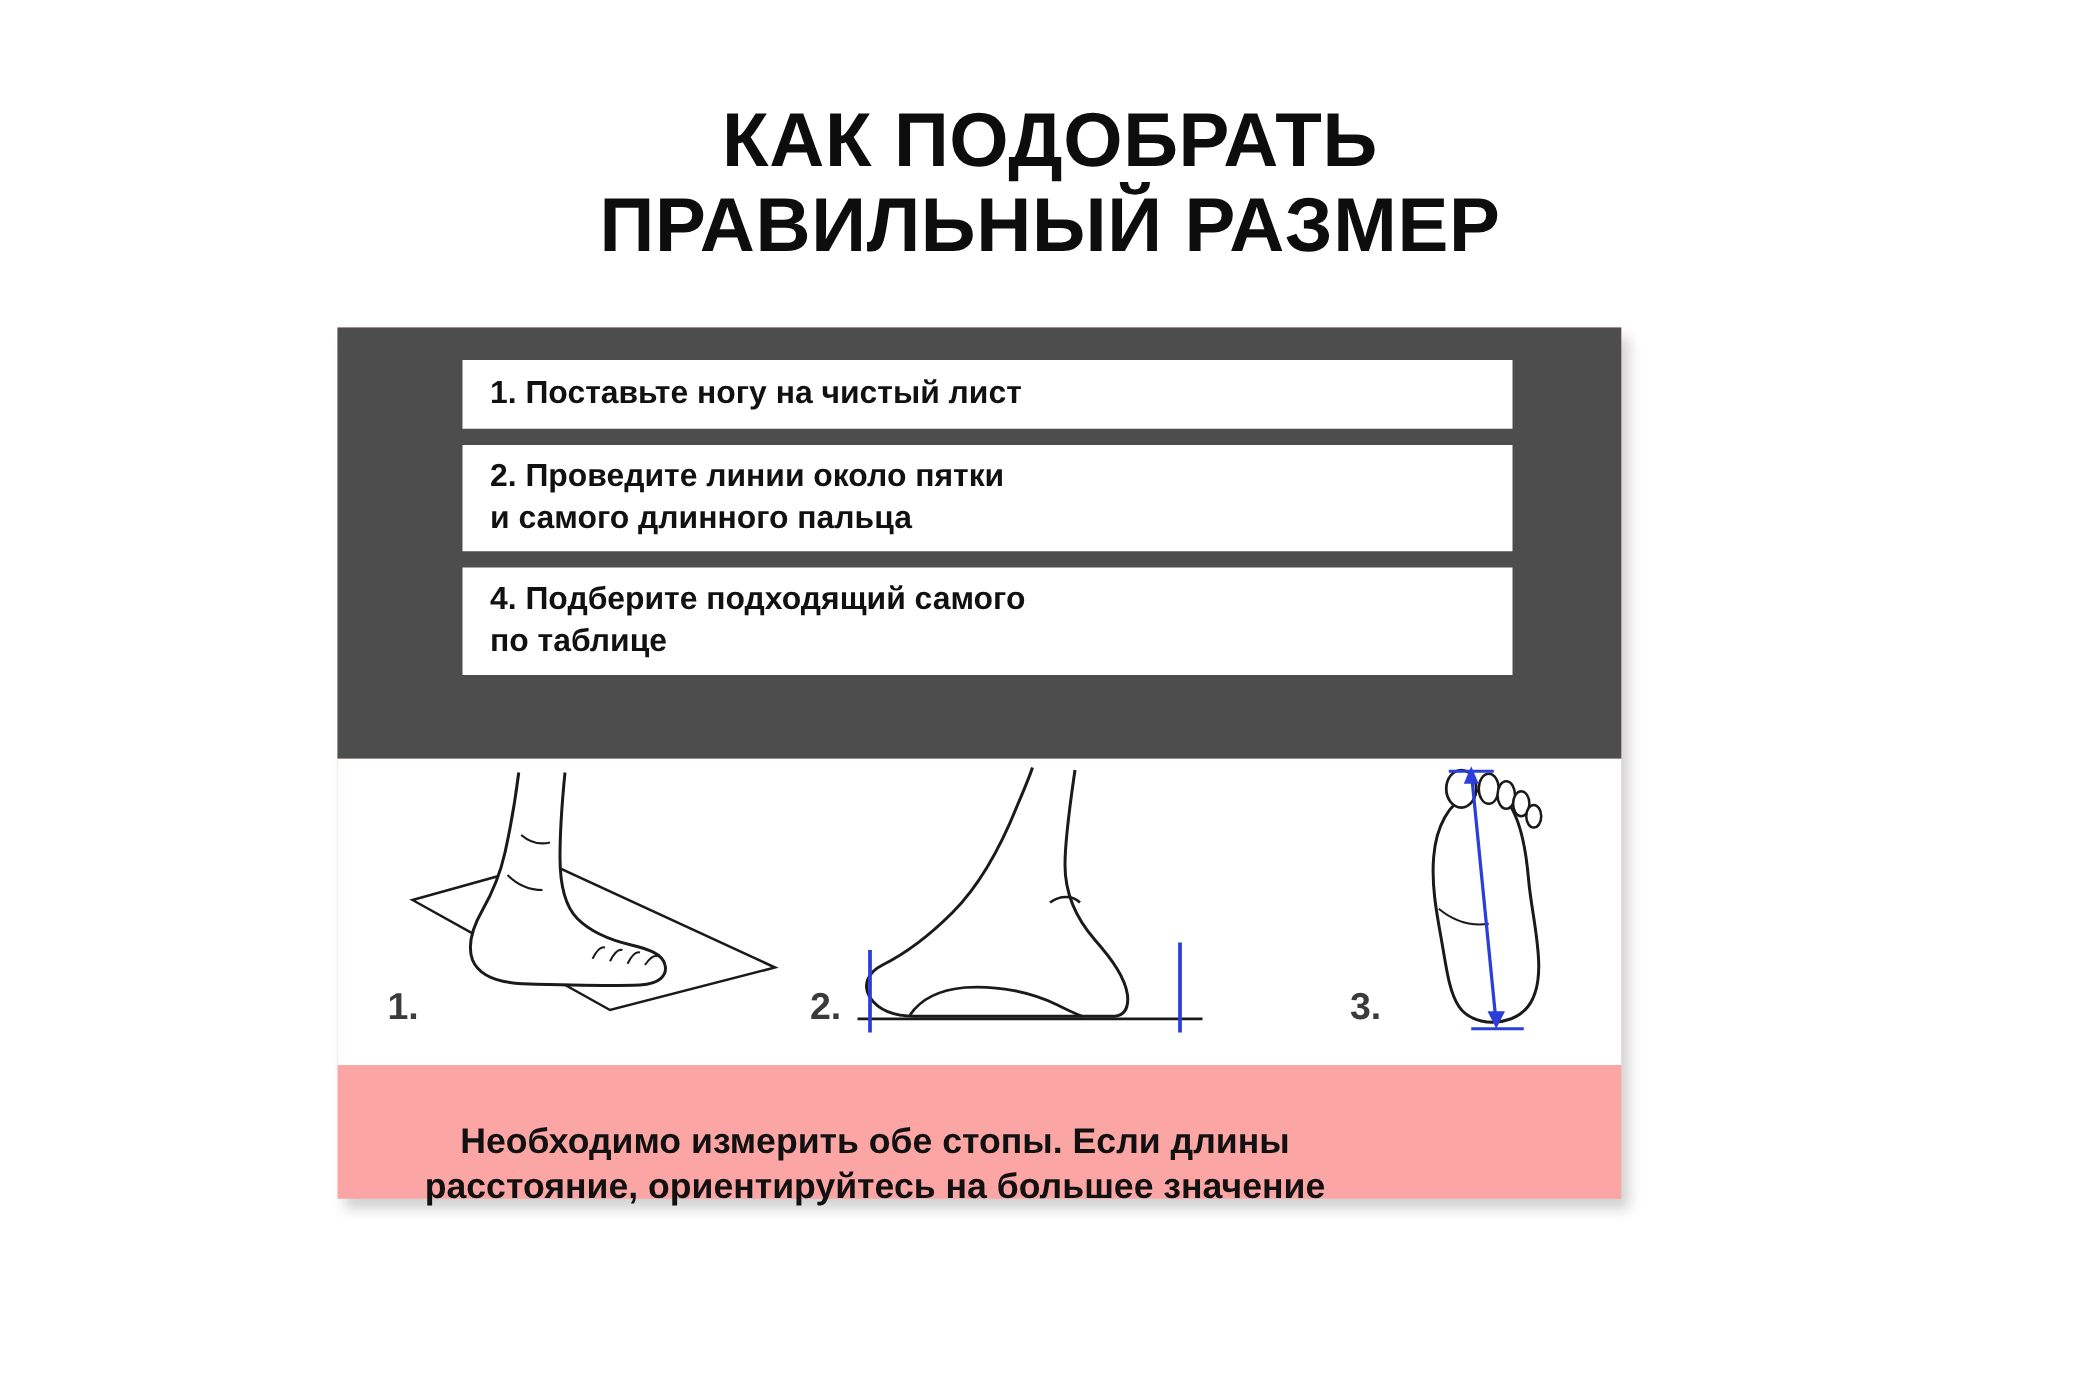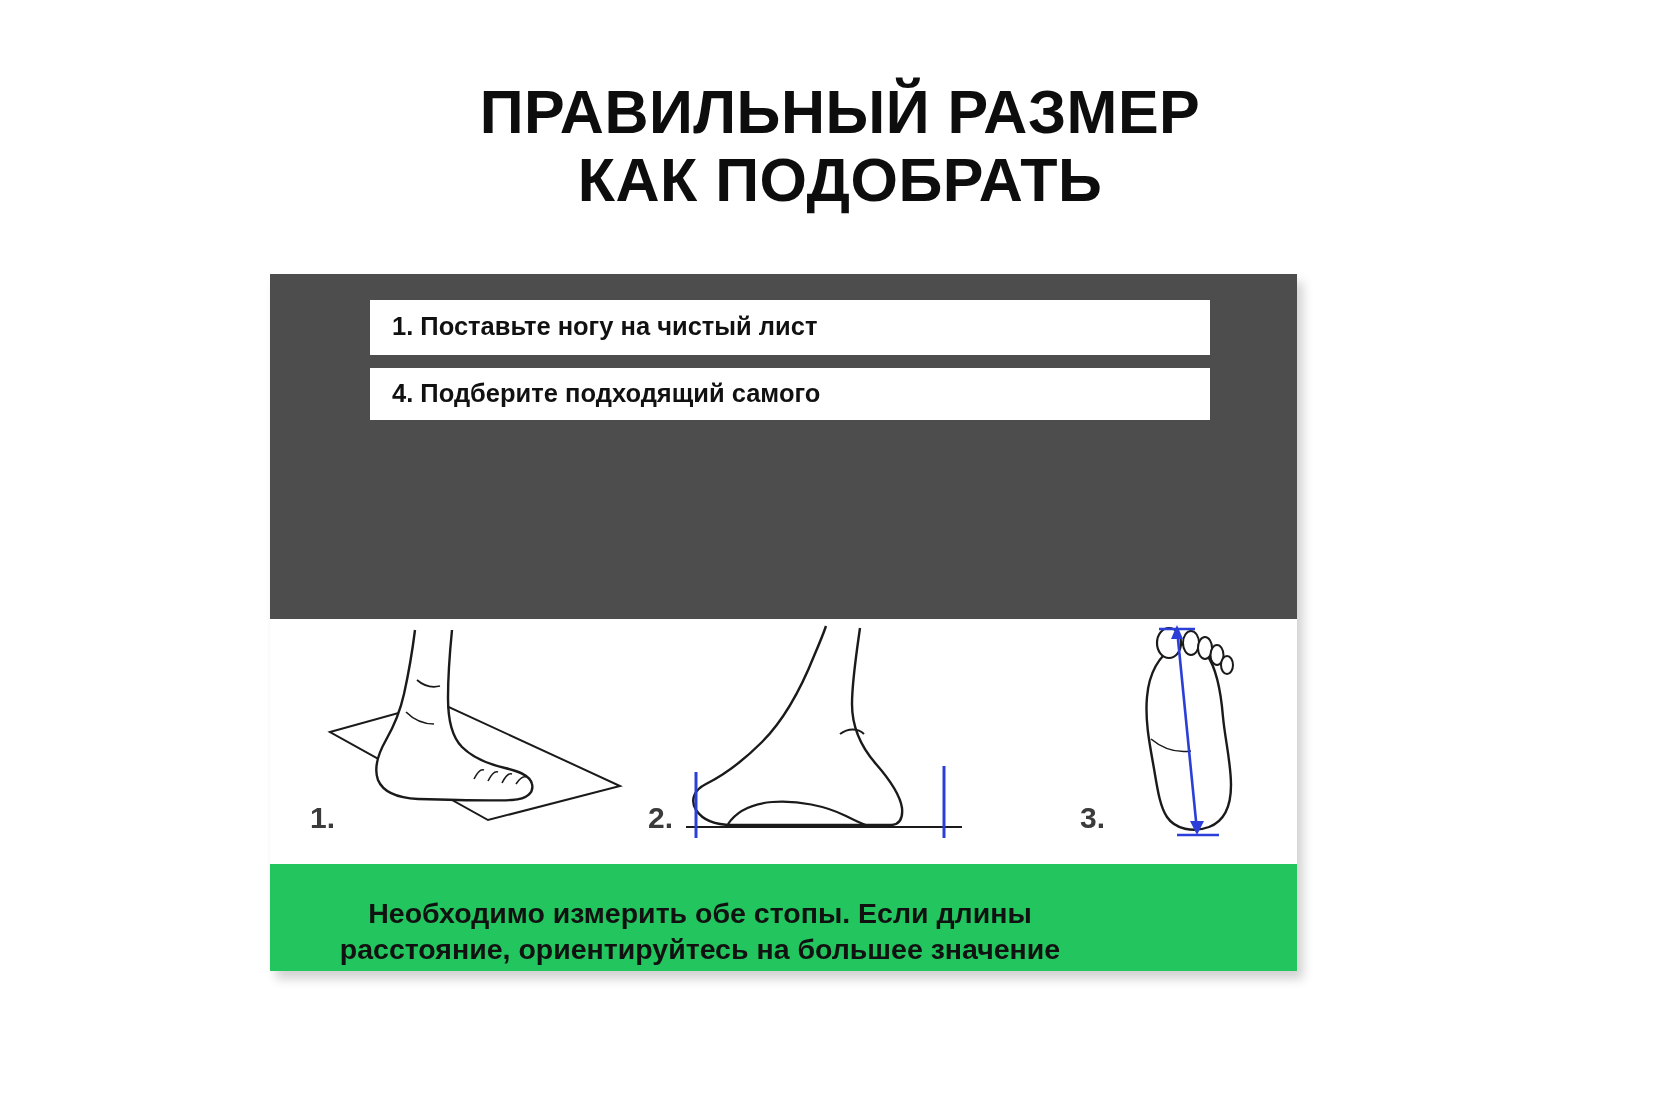--- a/index.html
+++ b/index.html
@@ -37,25 +37,25 @@
   }
   .title .line {
     display: block;
     white-space: nowrap;
   }
 
   
   .card {
     position: absolute;
     left: 270px;
-    top: 274px;
+    top: 262px;
     width: 1027px;
     height: 697px;
     box-shadow: 6px 8px 10px rgba(0,0,0,0.18);
-    background: #22c55e;
+    background: #fca5a5;
   }
   .card-top {
     position: absolute;
     left: 0;
     top: 0;
     width: 100%;
     height: 345px;
     background: #4d4d4d;
   }
   .card-bottom {
@@ -128,40 +128,46 @@
     color: #111111;
   }
   .footer .line { display: block; white-space: nowrap; }
 </style>
 </head>
 <body>
 
 <div class="page">
 
   <div class="title">
+    <span class="line">КАК ПОДОБРАТЬ</span>
     <span class="line">ПРАВИЛЬНЫЙ РАЗМЕР</span>
-    <span class="line">КАК ПОДОБРАТЬ</span>
   </div>
 
   <div class="card">
     <div class="card-top"></div>
     <div class="card-bottom"></div>
 
     <div class="steps">
 
       <div class="step">
         <span class="num">1. </span>
         <span class="txt">Поставьте ногу на чистый лист</span>
       </div>
 
+      <div class="step two-line">
+        <span class="num">2. </span>
+        <span class="txt">Проведите линии около пятки</span>
+        <span class="l2">и самого длинного пальца</span>
+      </div>
 
 
       <div class="step two-line">
         <span class="num">4. </span>
         <span class="txt">Подберите подходящий самого</span>
+        <span class="l2">по таблице</span>
       </div>
 
     </div>
 
     <div class="illus">
 
       <div class="illus-num" style="left:40px; top:182px;">1.</div>
       <svg style="left:50px; top:5px;" width="310" height="220" viewBox="0 0 310 220">
 
         <polygon points="10,108 118,78 300,162 168,196" fill="none" stroke="#1a1a1a" stroke-width="2"></polygon>

